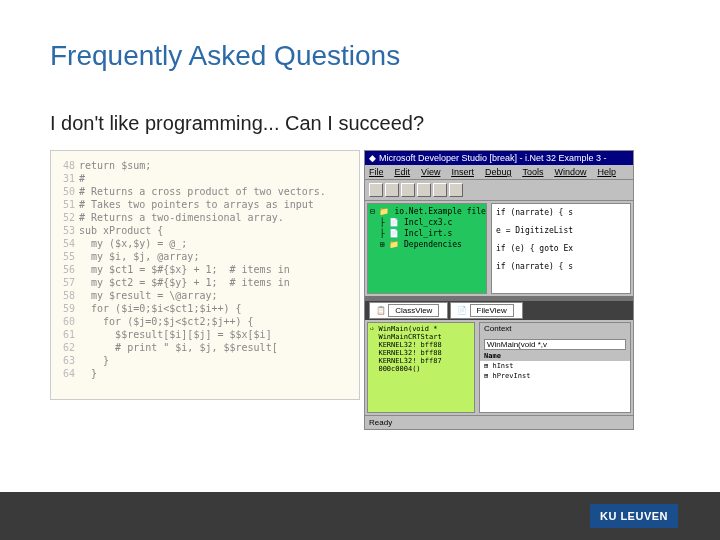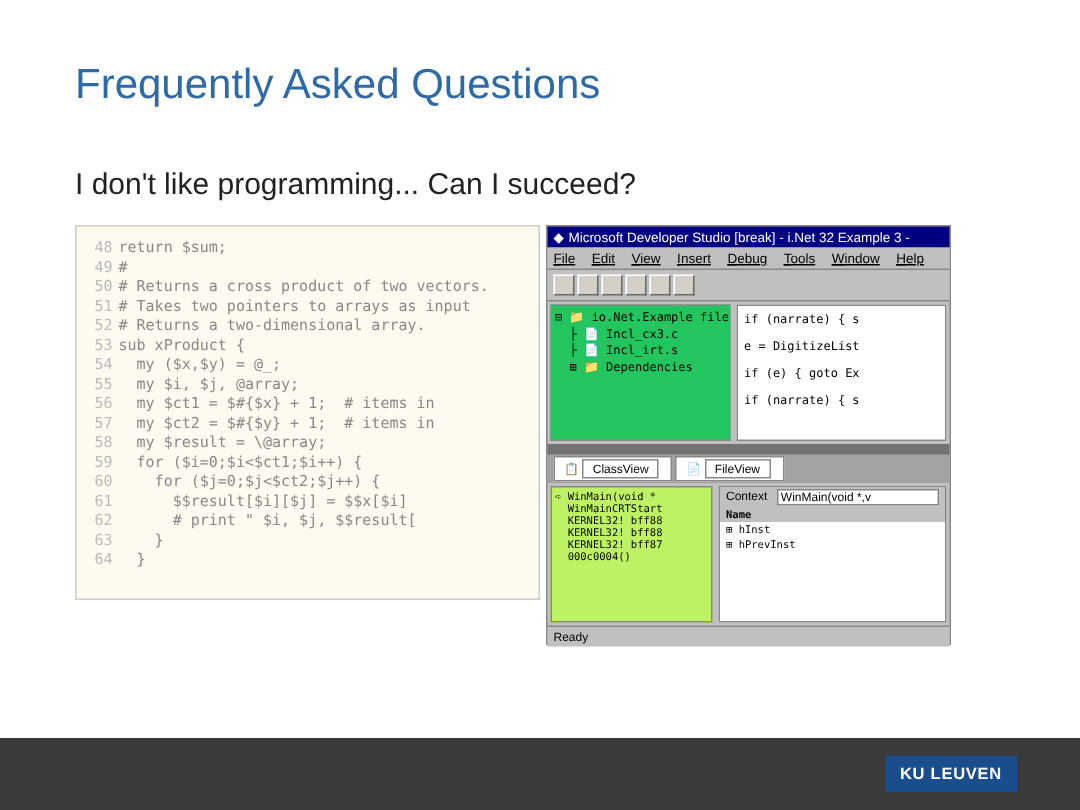--- a/index.html
+++ b/index.html
@@ -14,42 +14,42 @@
   .ide-title .icon { margin-right: 3px; }
   .ide-menu { background: #c0c0c0; padding: 2px 4px; font-size: 9px; color: #000; display: flex; gap: 11px; border-bottom: 1px solid #888; }
   .ide-menu span { text-decoration: underline; text-decoration-color: #000; }
   .ide-toolbar { background: #c0c0c0; padding: 3px 4px; border-bottom: 1px solid #888; display: flex; gap: 2px; }
   .tb-btn { width: 14px; height: 14px; background: #d4d0c8; border: 1px solid; border-color: #fff #666 #666 #fff; }
   .ide-body { flex: 1; display: flex; flex-direction: column; }
   .ide-top { display: flex; height: 95px; }
   .tree-panel { width: 120px; background: #22c55e; border: 1px solid #888; margin: 2px; font-family: monospace; font-size: 8px; padding: 2px; }
   .tree-line { white-space: nowrap; padding: 1px 0; }
   .code-view { flex: 1; background: #fff; border: 1px solid #888; margin: 2px; font-family: monospace; font-size: 8px; padding: 4px; white-space: pre; color: #000; }
-  .ide-tabs { background: #a3a3a3; font-size: 8px; padding: 1px 4px; border-top: 7px solid #737373; }
+  .ide-tabs { background: #404040; font-size: 8px; padding: 1px 4px; border-top: 5px solid #737373; }
   .ide-tabs span { display: inline-block; padding: 1px 6px; background: #fff; border: 1px solid #888; margin-right: 2px; }
   .ide-mid { display: flex; height: 95px; }
   .stack-panel { width: 108px; background: #bef264; border: 1px solid #888; margin: 2px; font-family: monospace; font-size: 7px; padding: 2px; white-space: pre; }
   .watch-panel { flex: 1; background: #fff; border: 1px solid #888; margin: 2px; font-size: 8px; }
-  .watch-hdr { background: #c0c0c0; padding: 1px 4px; font-size: 8px; display: flex; gap: 6px; }
+  .watch-hdr { background: #c0c0c0; padding: 1px 4px; font-size: 8px; display: flex; gap: 6px; flex-direction: column; }
   .watch-row { font-family: monospace; font-size: 7px; padding: 1px 4px; }
   .ide-status { background: #c0c0c0; font-size: 8px; padding: 2px 4px; border-top: 1px solid #888; }
   .footer-bar { position: absolute; bottom: 0; left: 0; right: 0; height: 48px; background: #3a3a3a; display: flex; justify-content: flex-end; align-items: center; padding-right: 42px; }
   .logo { background: #1a4d8c; color: #fff; padding: 6px 10px; font-size: 11px; font-weight: bold; letter-spacing: 0.5px; }
   .code-panel .ln { color: #bbb; display: inline-block; width: 16px; text-align: right; margin-right: 4px; }
 </style>
 </head>
 <body>
 
 <div class="slide">
   <h1 class="title">Frequently Asked Questions</h1>
   <p class="subtitle">I don't like programming... Can I succeed?</p>
 
   <div class="images-row">
     <div class="code-panel" id="code-panel"><span class="ln">48</span>return $sum;
-<span class="ln">49</span>#
+<span class="ln">31</span>#
 <span class="ln">50</span># Returns a cross product of two vectors.
 <span class="ln">51</span># Takes two pointers to arrays as input
 <span class="ln">52</span># Returns a two-dimensional array.
 <span class="ln">53</span>sub xProduct {
 <span class="ln">54</span>  my ($x,$y) = @_;
 <span class="ln">55</span>  my $i, $j, @array;
 <span class="ln">56</span>  my $ct1 = $#{$x} + 1;  # items in
 <span class="ln">57</span>  my $ct2 = $#{$y} + 1;  # items in
 <span class="ln">58</span>  my $result = \@array;
 <span class="ln">59</span>  for ($i=0;$i&lt;$ct1;$i++) {

